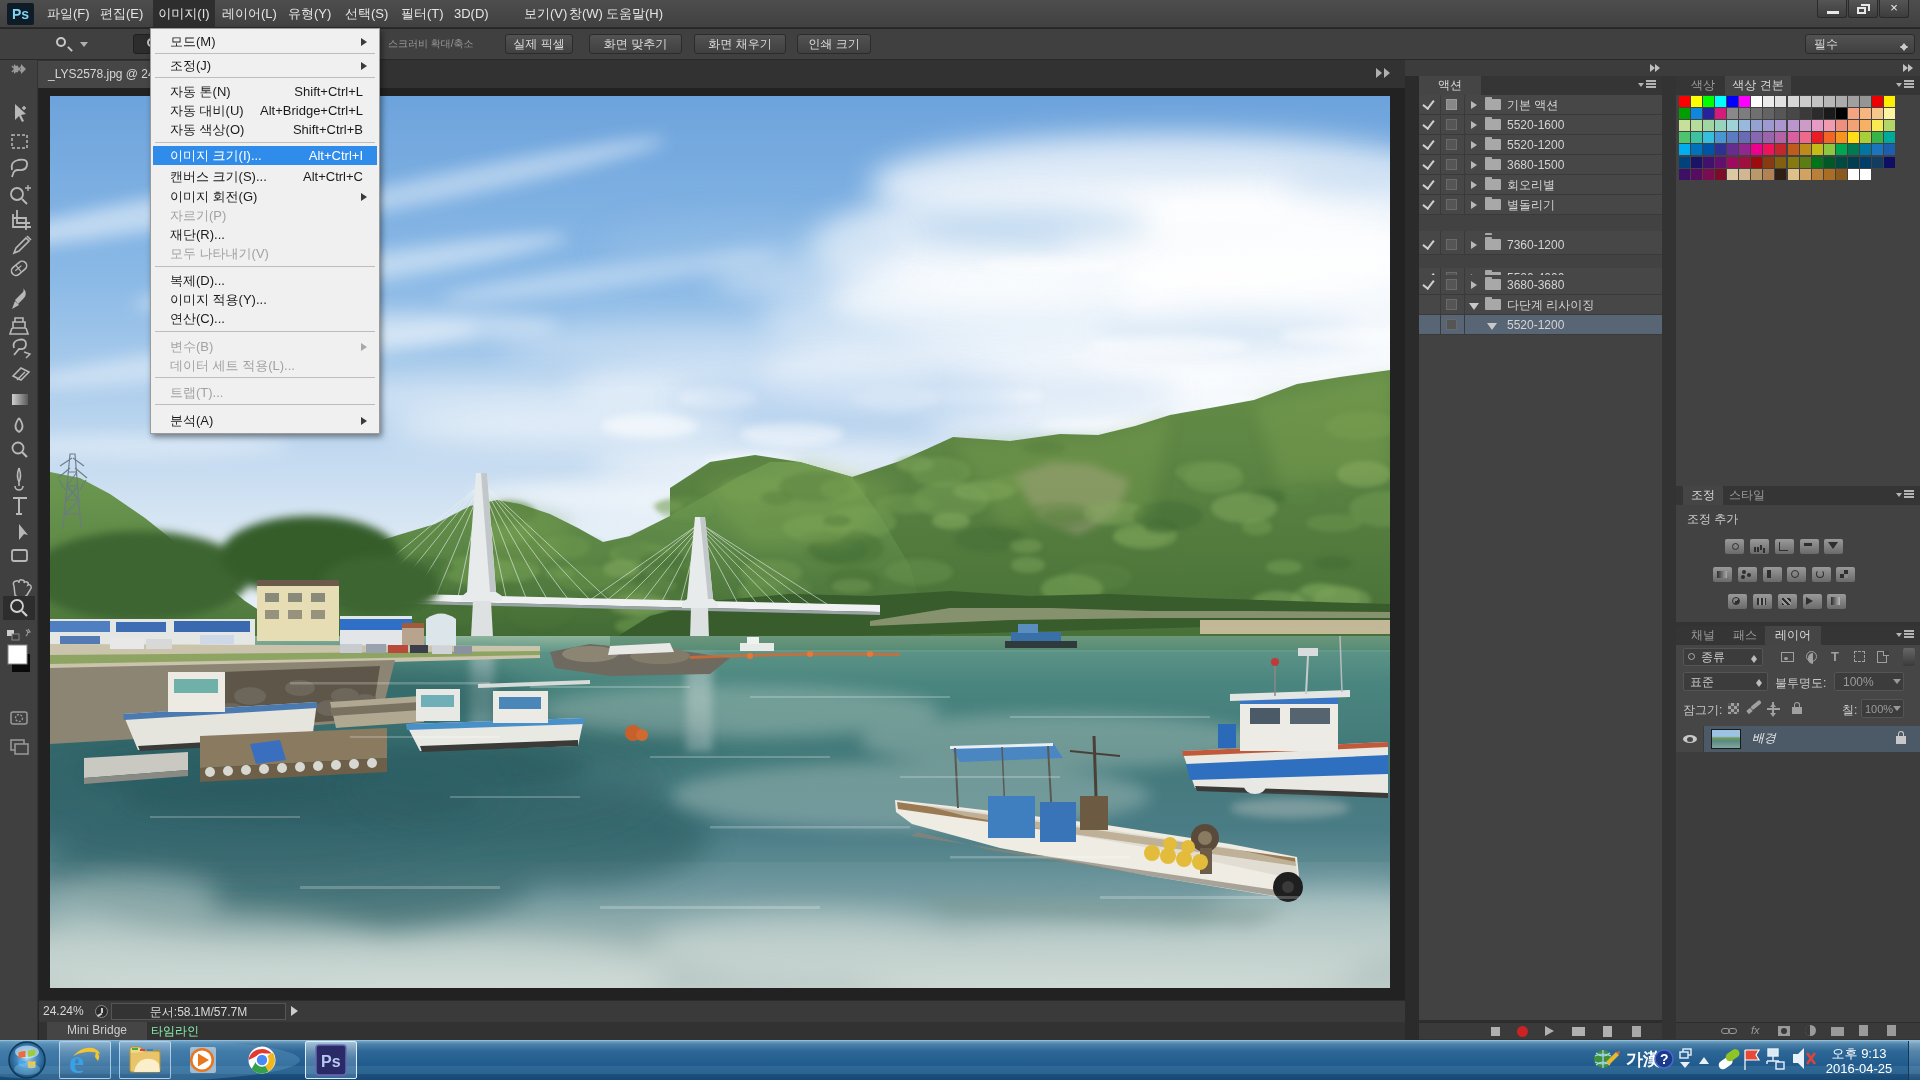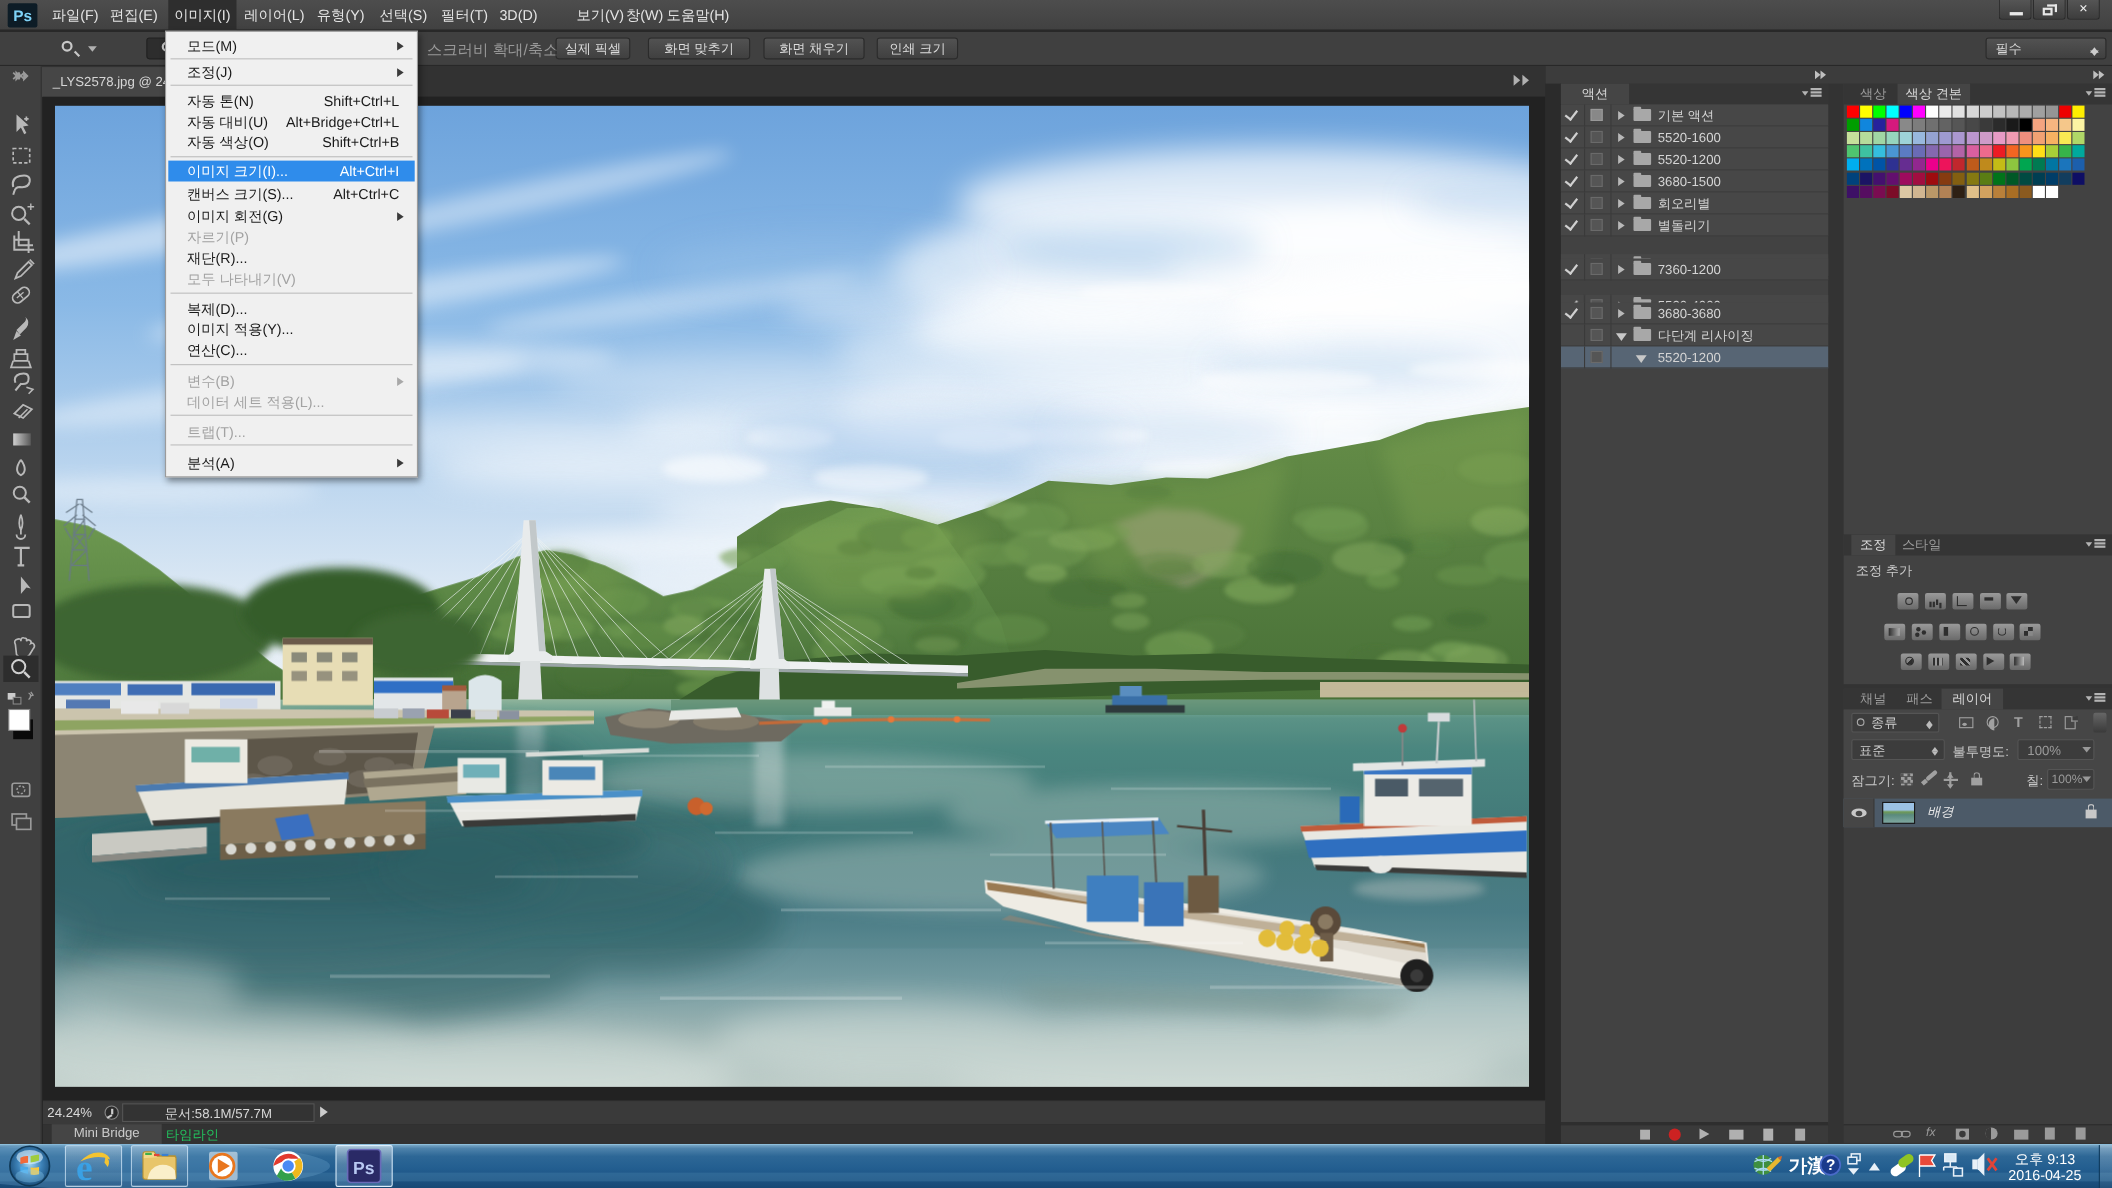--- a/index.html
+++ b/index.html
@@ -53,21 +53,21 @@
       <b style="position:absolute;left:23px;top:13px;width:5px;height:2px;background:#c8c8c8;transform:rotate(45deg)"></b>
       <b style="position:absolute;left:16px;top:6px;width:5px;height:1.5px;background:#c8c8c8"></b>
       <b style="position:absolute;left:17.5px;top:4.5px;width:1.5px;height:5px;background:#c8c8c8"></b>
     </div>
   <div class="obtn" style="left:180px;width:44px">
       <b style="position:absolute;left:13px;top:3px;width:9px;height:9px;border:2px solid #c8c8c8;border-radius:50%"></b>
       <b style="position:absolute;left:23px;top:13px;width:5px;height:2px;background:#c8c8c8;transform:rotate(45deg)"></b>
       <b style="position:absolute;left:16px;top:6px;width:5px;height:1.5px;background:#c8c8c8"></b>
     </div>
   <div style="position:absolute;left:368px;top:9px;width:12px;height:12px;border:1px solid #8a8a8a;background:#464646"></div>
-  <span style="position:absolute;left:388px;top:8px;color:#989898;font-size:14px">스크러비 확대/축소</span>
+  <span style="position:absolute;left:388px;top:8px;color:#989898;font-size:10px">스크러비 확대/축소</span>
   <div class="obtn" style="left:505px;width:68px">실제 픽셀</div>
   <div class="obtn" style="left:589px;width:93px">화면 맞추기</div>
   <div class="obtn" style="left:694px;width:92px">화면 채우기</div>
   <div class="obtn" style="left:797px;width:74px">인쇄 크기</div>
   <div class="obtn" style="left:1805px;width:110px;text-align:left;padding-left:8px">필수<b style="position:absolute;right:6px;top:4px;border:4px solid transparent;border-bottom:5px solid #ccc"></b><b style="position:absolute;right:6px;top:11px;border:4px solid transparent;border-top:5px solid #ccc"></b></div>
 </div>
 <div id="tabbar">
     <div id="doctab">_LYS2578.jpg @ 24.2% (배경, RGB/8)</div>
 <b style="position:absolute;right:18px;top:8px;border:5px solid transparent;border-left:6px solid #b0b0b0"></b>
     <b style="position:absolute;right:10px;top:8px;border:5px solid transparent;border-left:6px solid #b0b0b0"></b>
@@ -588,21 +588,21 @@
 <div id="statusbar">
   <span style="position:absolute;left:4px;top:3px">24.24%</span>
   <b style="position:absolute;left:56px;top:4px;width:13px;height:13px;background:#2a2a2a;border-radius:50%;border:1px solid #888"></b>
     <b style="position:absolute;left:62px;top:7px;width:1.5px;height:5px;background:#ccc"></b>
     <b style="position:absolute;left:58px;top:13px;width:5px;height:1.5px;background:#ccc;transform:rotate(-30deg)"></b>
   <div style="position:absolute;left:72px;top:2px;width:175px;height:17px;background:#333;border:1px solid #555;text-align:center;line-height:16px">문서:58.1M/57.7M</div>
   <b style="position:absolute;left:252px;top:5px;border:5px solid transparent;border-left:7px solid #ccc"></b>
 </div>
 <div id="mbridge">
   <div style="position:absolute;left:8px;top:0;width:100px;height:18px;background:#454545;text-align:center;line-height:17px">Mini Bridge</div>
-  <span style="position:absolute;left:112px;top:1px;color:#22c55e">타임라인</span>
+  <span style="position:absolute;left:112px;top:1px;color:#86efac">타임라인</span>
 </div>
 <div id="rightcol"></div>
 <div style="position:absolute;left:1405px;top:60px;width:14px;height:980px;background:#2b2b2b"></div>
 <div id="rp">
 <style>
 #rp .tabrow{position:absolute;height:19px;background:#353535;width:100%}
 #rp .tab{position:absolute;top:0;height:19px;background:#454545;color:#d8d8d8;font-size:12px;line-height:18px;text-align:center}
 #rp .tabi{position:absolute;top:0;height:19px;color:#9b9b9b;font-size:12px;line-height:18px;text-align:center}
 #rp .ham{position:absolute;width:16px;height:11px;top:4px}
 #rp .ham i{position:absolute;right:0;top:0;width:10px;height:2px;background:#b4b4b4}

